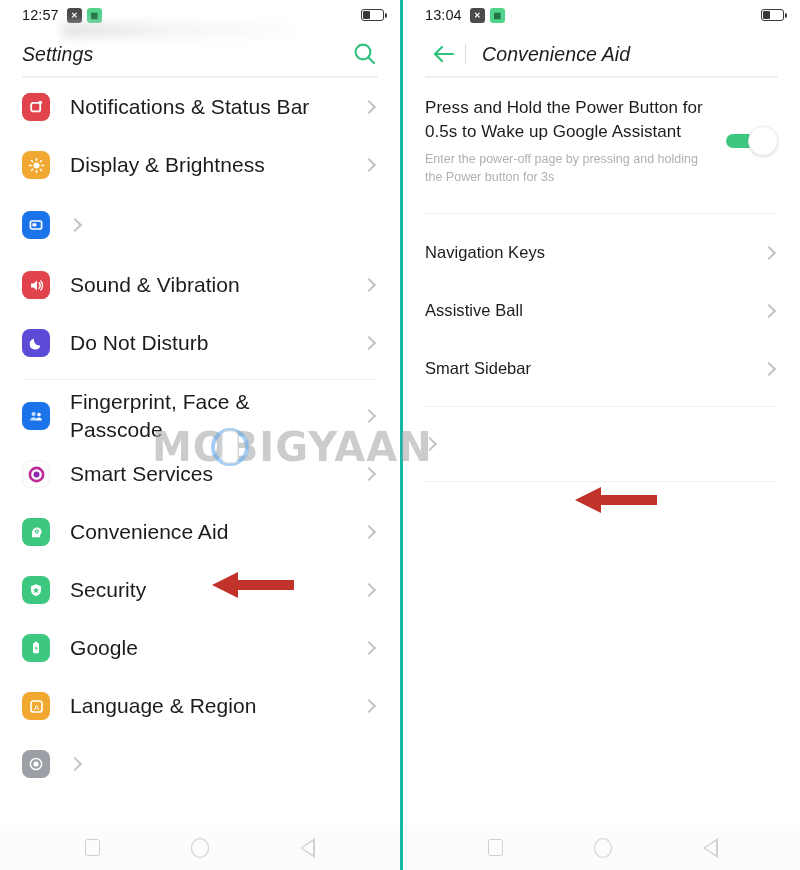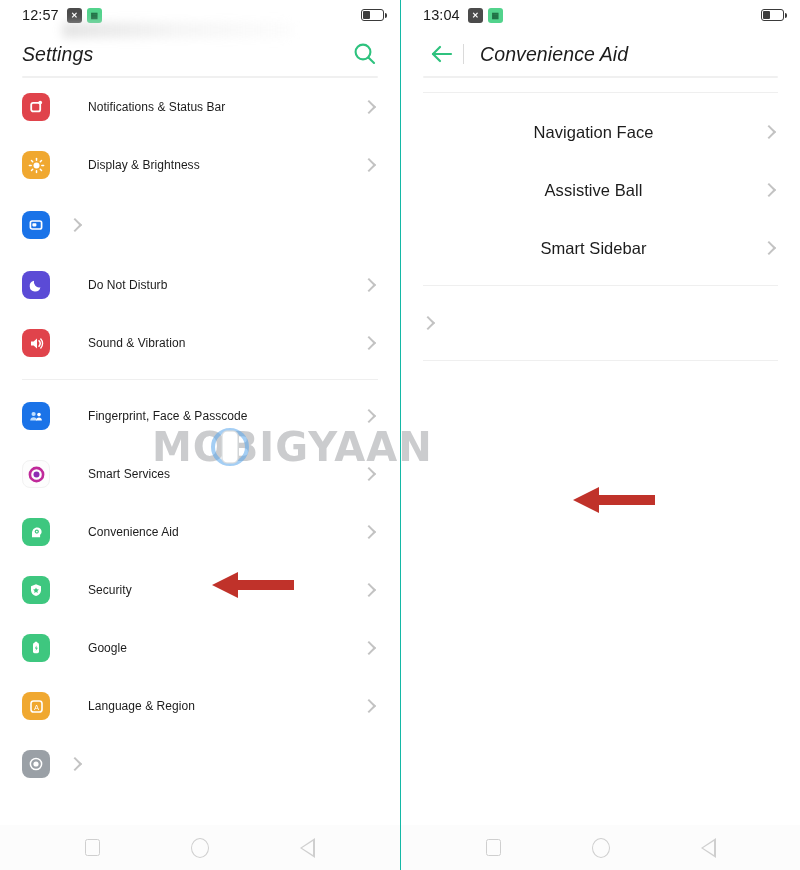--- a/index.html
+++ b/index.html
@@ -14,21 +14,21 @@
     width: 800px; height: 846px;
     background: #ffffff;
     display: flex;
   }
   .panel {
     position: relative;
     width: 400px; height: 870px;
     background: #ffffff;
     overflow: hidden;
   }
-  .panel-right { border-left: 1px solid #14b8a6; text-align: center; }
+  .panel-right { border-left: 3px solid #14b8a6; }
 
   
   .statusbar {
     height: 30px;
     display: flex;
     align-items: center;
     padding: 0 16px 0 22px;
     position: relative;
   }
   .sb-time {
@@ -121,28 +121,27 @@
   }
   .row-tall { min-height: 62px; }
   .ic {
     width: 28px; height: 28px;
     border-radius: 8px;
     flex: 0 0 28px;
     display: flex; align-items: center; justify-content: center;
     margin-right: 20px;
   }
   .row-label {
-    font-size: 12px;
+    font-size: 21px;
     color: #1c1c1c;
     line-height: 1.35;
     font-weight: 400;
     letter-spacing: .05px;
     flex: 1;
     padding-right: 16px;
-    margin-left: 18px;
   }
   .chev {
     flex: 0 0 auto;
     width: 10px; height: 10px;
     border-right: 2px solid #c3c3c3;
     border-top: 2px solid #c3c3c3;
     transform: rotate(45deg);
     margin-right: 4px;
   }
   .divider {
@@ -351,38 +350,38 @@
         <span class="ic" style="background:#1a73e8">
           <svg width="16" height="16" viewBox="0 0 16 16">
               <rect x="2.4" y="4" width="11.2" height="8" rx="1.8" fill="none" stroke="#fff" stroke-width="1.7"></rect>
               <rect x="4.4" y="6.2" width="4" height="3.2" rx=".8" fill="#fff"></rect>
             </svg>
         </span>
         <span class="chev"></span>
       </div>
 
       <div class="row">
-        <span class="ic" style="background:#5b4bd6">
-          <svg width="16" height="16" viewBox="0 0 16 16">
-              <path d="M12.4 10.2A5.2 5.2 0 016 3.8a5.4 5.4 0 106.4 6.4z" fill="#fff"></path>
-            </svg>
-        </span>
-        <span class="row-label">Do Not Disturb</span>
-        <span class="chev"></span>
-      </div>
-
-      <div class="row">
         <span class="ic" style="background:#e0434b">
           <svg width="17" height="17" viewBox="0 0 17 17">
               <path d="M3 6.4h2.6L9 3.4v10.2L5.6 10.6H3z" fill="#fff"></path>
               <path d="M11 5.8a4 4 0 010 5.4" fill="none" stroke="#fff" stroke-width="1.5" stroke-linecap="round"></path>
               <path d="M12.8 4.1a6.4 6.4 0 010 8.8" fill="none" stroke="#fff" stroke-width="1.4" stroke-linecap="round"></path>
             </svg>
         </span>
         <span class="row-label">Sound &amp; Vibration</span>
+        <span class="chev"></span>
+      </div>
+
+      <div class="row">
+        <span class="ic" style="background:#5b4bd6">
+          <svg width="16" height="16" viewBox="0 0 16 16">
+              <path d="M12.4 10.2A5.2 5.2 0 016 3.8a5.4 5.4 0 106.4 6.4z" fill="#fff"></path>
+            </svg>
+        </span>
+        <span class="row-label">Do Not Disturb</span>
         <span class="chev"></span>
       </div>
 
       <div class="divider"></div>
 
       <div class="row">
         <span class="ic" style="background:#1a73e8">
           <svg width="16" height="16" viewBox="0 0 16 16">
               <circle cx="5.6" cy="6" r="2.1" fill="#bfe0ff"></circle>
               <path d="M2.2 12.4c0-2 1.6-3.2 3.4-3.2s3.4 1.2 3.4 3.2z" fill="#bfe0ff"></path>
@@ -498,27 +497,37 @@
         <svg width="24" height="20" viewBox="0 0 24 20">
           <line x1="3" y1="10" x2="21" y2="10" stroke="#2ec27e" stroke-width="2.2" stroke-linecap="round"></line>
           <polyline points="10,3 3,10 10,17" fill="none" stroke="#2ec27e" stroke-width="2.2" stroke-linecap="round" stroke-linejoin="round"></polyline>
         </svg>
       </span>
       <span class="vbar"></span>
       <span class="title-text">Convenience Aid</span>
       <span class="head-sep"></span>
     </div>
 
+    <div class="toggle-row">
+      <span class="toggle-texts">
+        <span class="toggle-title">Press and Hold the Power Button for 0.5s to Wake up Google Assistant</span>
+        <span class="toggle-sub" style="display:block">Enter the power-off page by pressing and holding the Power button for 3s</span>
+      </span>
+      <span class="switch">
+        <span class="switch-track"></span>
+        <span class="switch-knob"></span>
+      </span>
+    </div>
 
     <div class="divider" style="margin-top:14px;margin-bottom:10px;"></div>
 
     <div class="list">
 
       <div class="plain-row">
-        <span class="plain-label">Navigation Face</span>
+        <span class="plain-label">Navigation Keys</span>
         <span class="chev"></span>
       </div>
 
       <div class="plain-row">
         <span class="plain-label">Assistive Ball</span>
         <span class="chev"></span>
       </div>
 
       <div class="plain-row">
         <span class="plain-label">Smart Sidebar</span>

